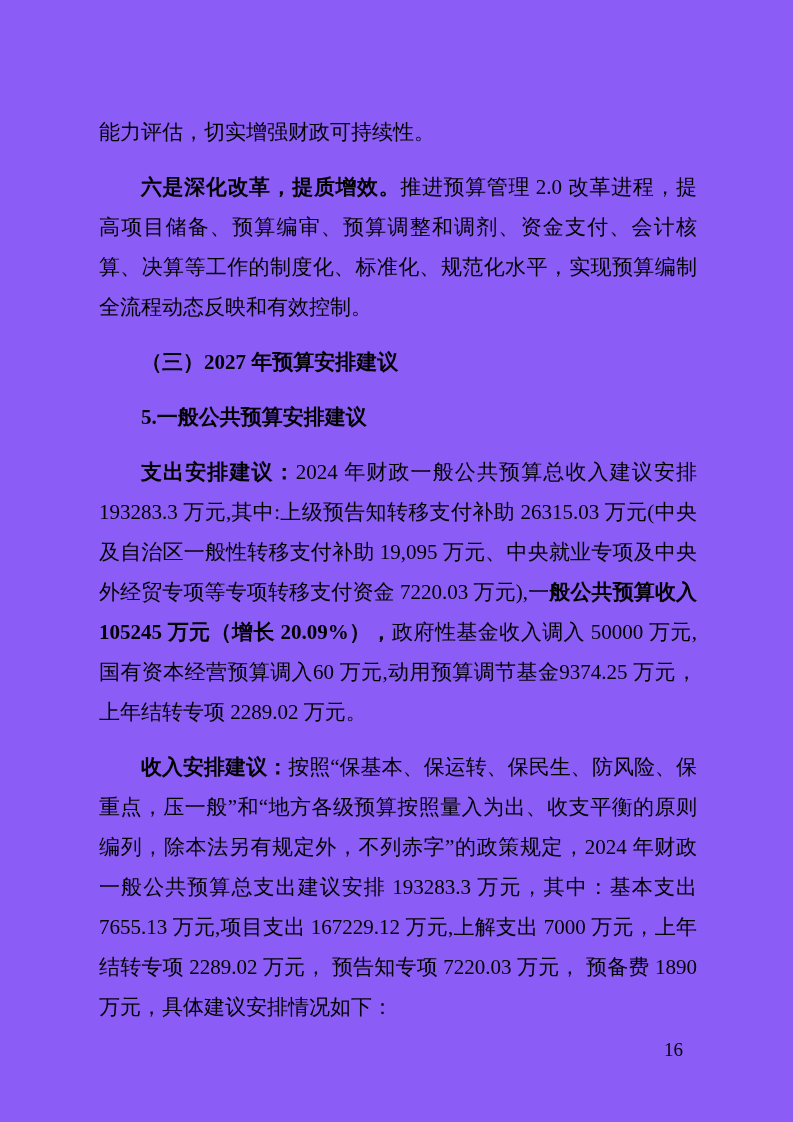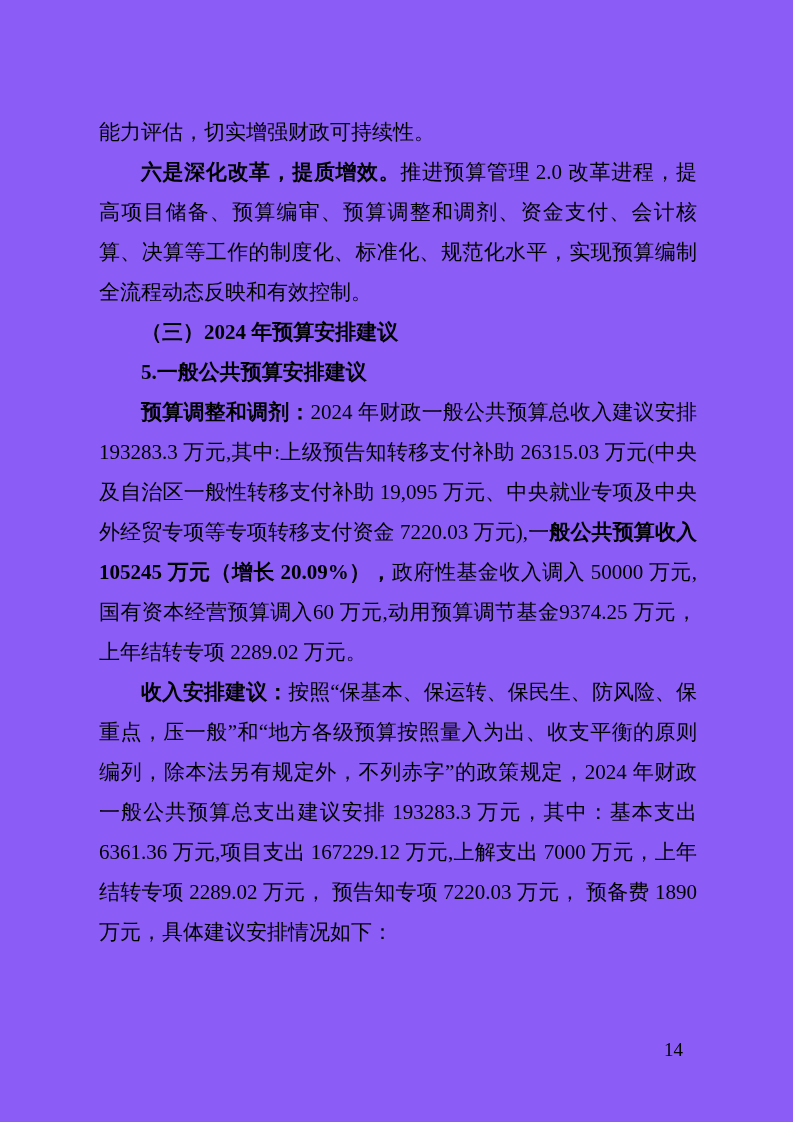--- a/index.html
+++ b/index.html
@@ -25,39 +25,40 @@
     font-size: 21px;
     line-height: 40px;
     text-align: justify;
   }
   .content p {
     margin: 0;
     padding: 0;
   }
   .content p.indent {
     text-indent: 2em;
+    margin-top: 15px;
   }
   .content .bold {
     font-weight: 700;
   }
   .page-number {
     position: absolute;
     left: 664px;
     top: 1038px;
     font-size: 19px;
     line-height: 24px;
     color: #000000;
   }
 </style>
 </head>
 <body>
 
 <div class="page">
   <div class="content">
       <p class=""><span>能力评估，切实增强财政可持续性。</span></p>
       <p class="indent"><span class="bold">六是深化改革，提质增效。</span><span>推进预算管理 2.0 改革进程，提高项目储备、预算编审、预算调整和调剂、资金支付、会计核算、决算等工作的制度化、标准化、规范化水平，实现预算编制全流程动态反映和有效控制。</span></p>
-      <p class="indent"><span class="bold">（三）2024 年预算安排建议</span></p>
+      <p class="indent"><span class="bold">（三）2027 年预算安排建议</span></p>
       <p class="indent"><span class="bold">5.一般公共预算安排建议</span></p>
-      <p class="indent"><span class="bold">预算调整和调剂：</span><span>2024 年财政一般公共预算总收入建议安排 193283.3 万元,其中:上级预告知转移支付补助 26315.03 万元(中央及自治区一般性转移支付补助 19,095 万元、中央就业专项及中央外经贸专项等专项转移支付资金 7220.03 万元),一</span><span class="bold">般公共预算收入 105245 万元（增长 20.09%），</span><span>政府性基金收入调入 50000 万元,国有资本经营预算调入60 万元,动用预算调节基金9374.25 万元，上年结转专项 2289.02 万元。</span></p>
-      <p class="indent"><span class="bold">收入安排建议：</span><span>按照“保基本、保运转、保民生、防风险、保重点，压一般”和“地方各级预算按照量入为出、收支平衡的原则编列，除本法另有规定外，不列赤字”的政策规定，2024 年财政一般公共预算总支出建议安排 193283.3 万元，其中：基本支出 6361.36 万元,项目支出 167229.12 万元,上解支出 7000 万元，上年结转专项 2289.02 万元， 预告知专项 7220.03 万元， 预备费 1890 万元，具体建议安排情况如下：</span></p>
+      <p class="indent"><span class="bold">支出安排建议：</span><span>2024 年财政一般公共预算总收入建议安排 193283.3 万元,其中:上级预告知转移支付补助 26315.03 万元(中央及自治区一般性转移支付补助 19,095 万元、中央就业专项及中央外经贸专项等专项转移支付资金 7220.03 万元),一</span><span class="bold">般公共预算收入 105245 万元（增长 20.09%），</span><span>政府性基金收入调入 50000 万元,国有资本经营预算调入60 万元,动用预算调节基金9374.25 万元，上年结转专项 2289.02 万元。</span></p>
+      <p class="indent"><span class="bold">收入安排建议：</span><span>按照“保基本、保运转、保民生、防风险、保重点，压一般”和“地方各级预算按照量入为出、收支平衡的原则编列，除本法另有规定外，不列赤字”的政策规定，2024 年财政一般公共预算总支出建议安排 193283.3 万元，其中：基本支出 7655.13 万元,项目支出 167229.12 万元,上解支出 7000 万元，上年结转专项 2289.02 万元， 预告知专项 7220.03 万元， 预备费 1890 万元，具体建议安排情况如下：</span></p>
     </div>
-  <div class="page-number">14</div>
+  <div class="page-number">16</div>
 </div>
 
 </body></html>

